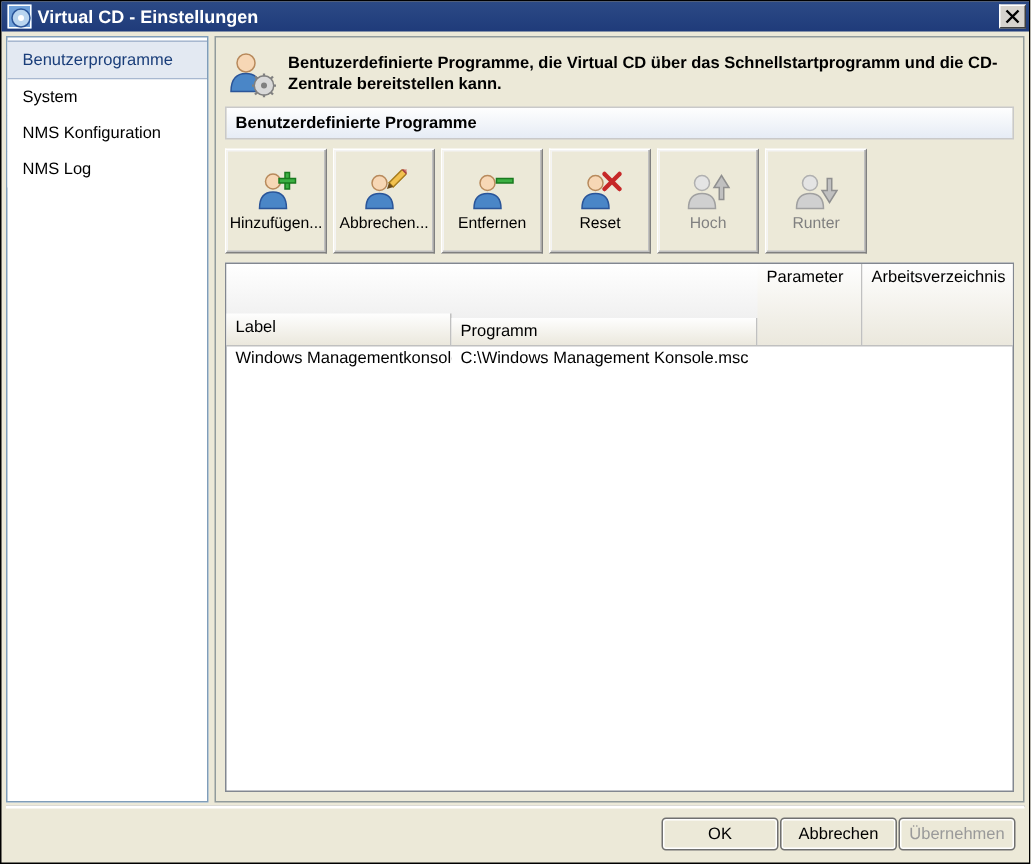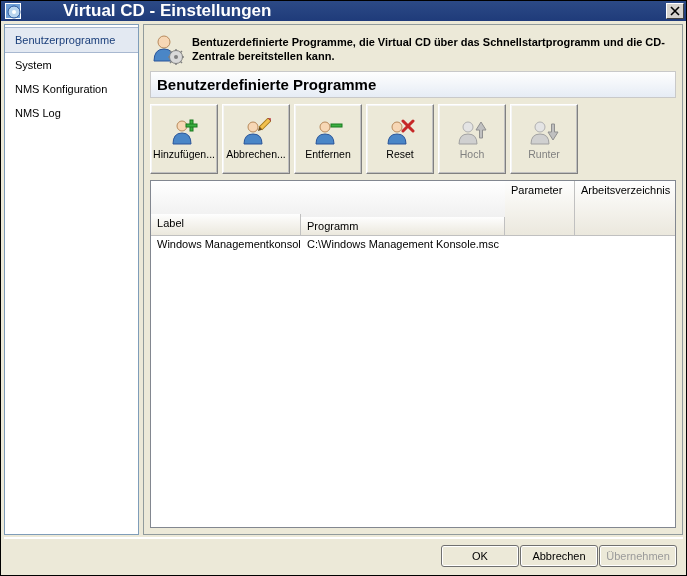--- a/index.html
+++ b/index.html
@@ -31,21 +31,21 @@
     background: linear-gradient(to bottom,#0a246a 0%,#0a246a 100%);
     background: #0a246a;
   }
   
   .titlebar { background: #1f3b7a; background: linear-gradient(to bottom,#2c4a86,#1f3b7a); }
 
   .titlebar-icon {
     width: 16px; height: 16px; margin: 0 4px 0 2px; background:#6fa0d8; border:1px solid #fff;
     display:inline-block;
   }
-  .titlebar-text { flex:1; font-size:17px;margin-left:38px; }
+  .titlebar-text { flex:1; font-size:12px; }
   .close-btn {
     width: 18px; height: 16px; background:#d6d3ce; border:1px solid #fff;
     border-right-color:#404040; border-bottom-color:#404040;
     display:flex; align-items:center; justify-content:center; cursor:pointer;
     color:#000; font-family: Arial; font-weight:bold;
   }
   .close-btn svg { width:10px; height:10px; }
 
   
   .client { flex:1; display:flex; flex-direction:column; padding:3px; gap:0; }
@@ -73,21 +73,21 @@
 
   .info-row { display:flex; gap:8px; align-items:center; }
   .info-icon {
     width:34px; height:34px; flex:0 0 34px;
     display:flex; align-items:center; justify-content:center;
   }
   .info-text { font-weight:bold; font-size:11px; line-height:1.3; color:#000; padding-top:2px; }
 
   .section-header {
     background:linear-gradient(to bottom,#fefefe,#e6ecf5);
-    border:1px solid #c9c9c9; padding:4px 6px; font-weight:bold; font-size:15px;
+    border:1px solid #c9c9c9; padding:4px 6px; font-weight:bold; font-size:11px;
   }
 
   .toolbar { display:flex; gap:4px; }
   .tool-btn {
     width:68px; height:70px; border:1px solid #fff;
     border-right-color:#808080; border-bottom-color:#808080;
     box-shadow: inset -1px -1px 0 #c0c0c0, inset 1px 1px 0 #f4f4f4;
     background:#ece9d8; display:flex; flex-direction:column; align-items:center; justify-content:center;
     gap:2px; cursor:pointer; font-size:11px; color:#000;
   }

